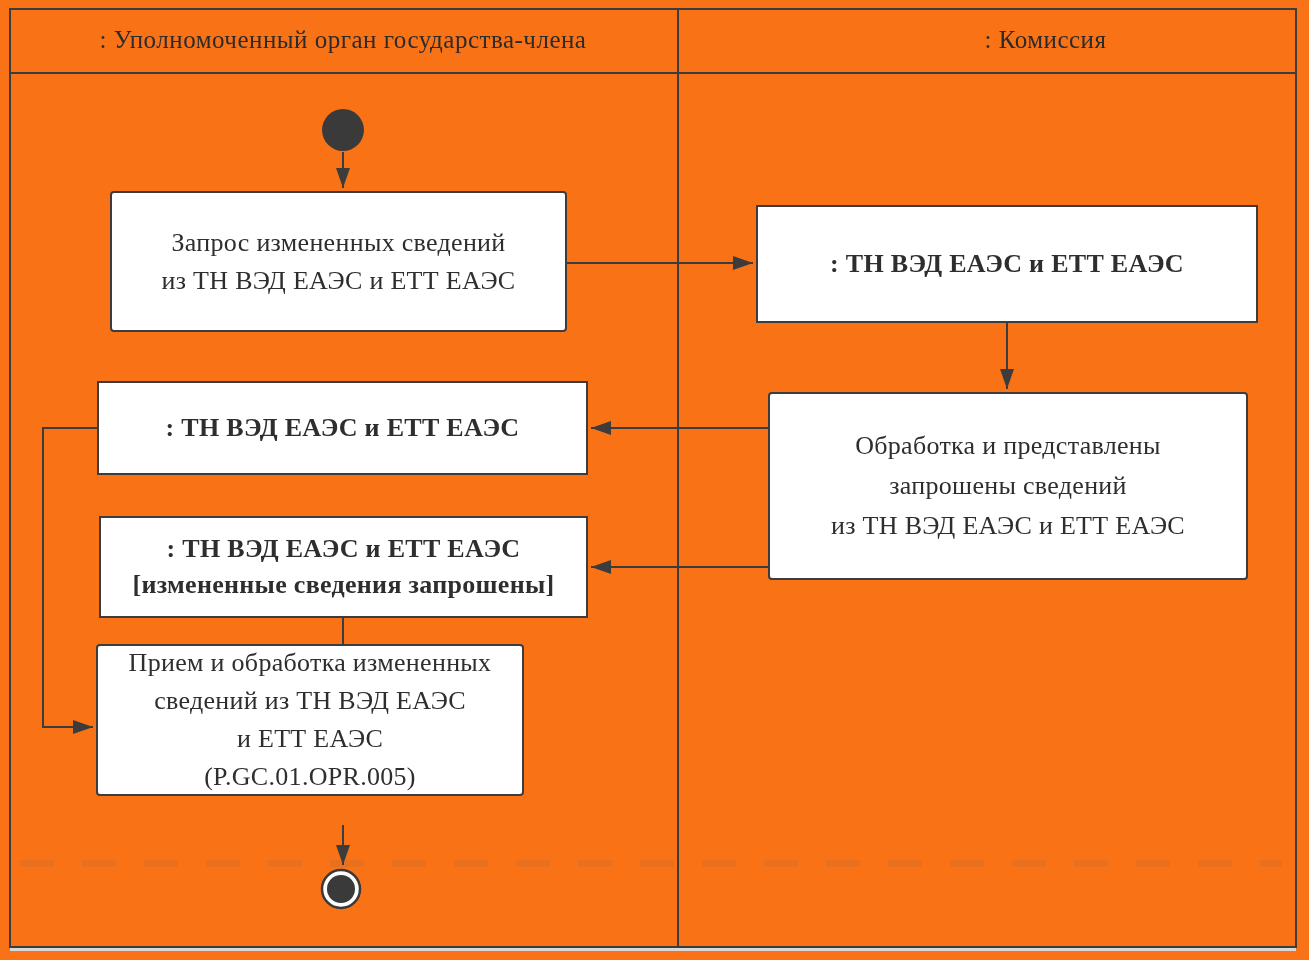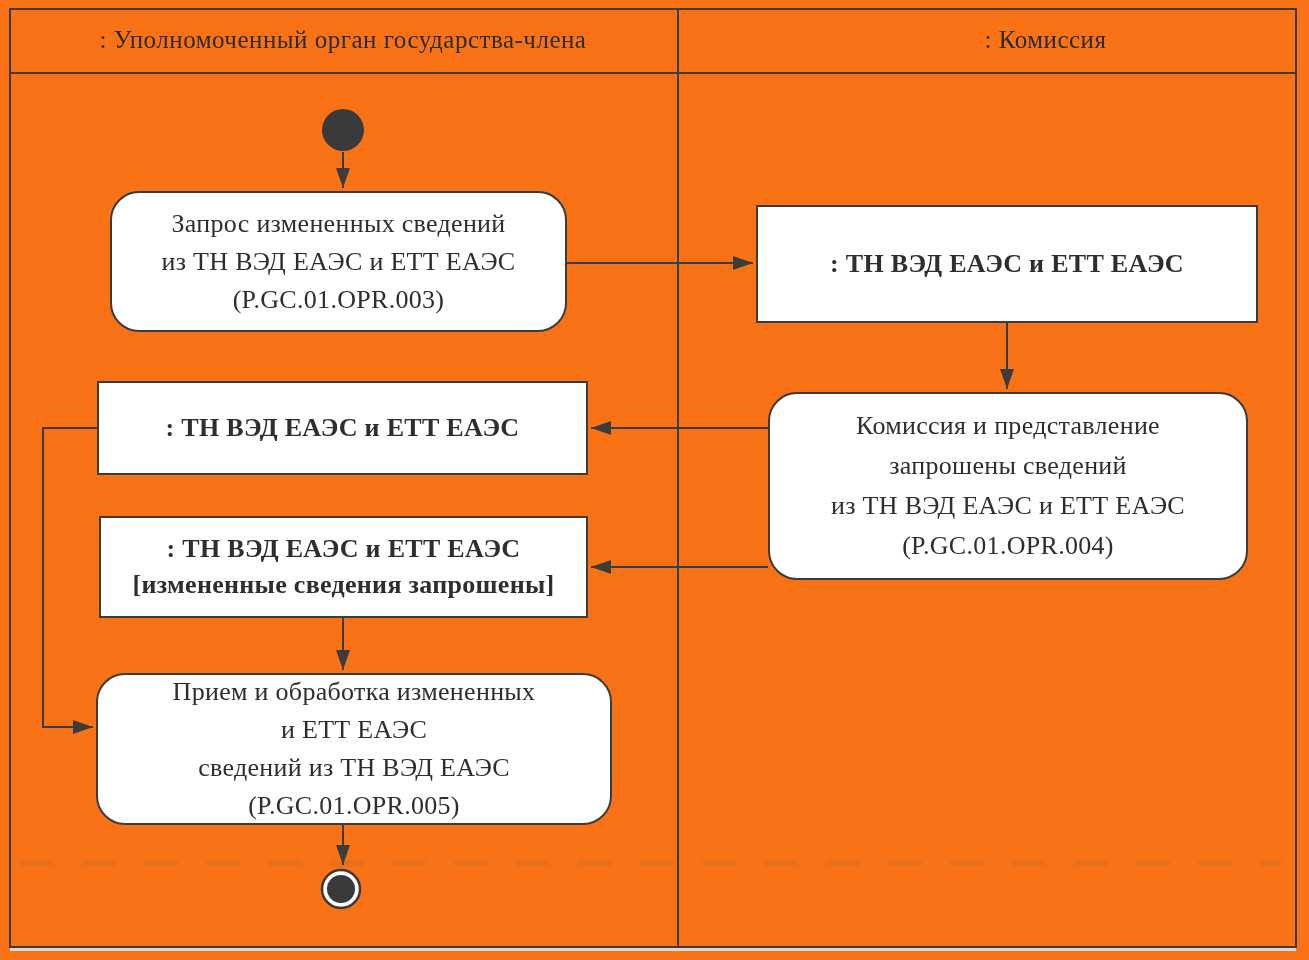--- a/index.html
+++ b/index.html
@@ -60,31 +60,31 @@
     display: flex;
     flex-direction: column;
     align-items: center;
     justify-content: center;
     text-align: center;
     font-size: 26px;
     color: #2e2e2e;
     letter-spacing: 0.3px;
   }
   .node .ln { display: block; }
-  .action { border-radius: 29px; }
+  .action { border-radius: 4px; }
   .action .ln { line-height: 38px; }
   .object .ln { line-height: 36px; font-weight: bold; }
 
   #action-request  { left: 110px; top: 191px; width: 457px; height: 141px; }
   #object-requested{ left: 756px; top: 205px; width: 502px; height: 118px; }
   #action-process  { left: 768px; top: 392px; width: 480px; height: 188px; }
   #action-process .ln { line-height: 40px; }
   #object-provided { left: 97px;  top: 381px; width: 491px; height: 94px; }
   #object-absent   { left: 99px;  top: 516px; width: 489px; height: 102px; }
-  #action-receive  { left: 96px;  top: 673px; width: 516px; height: 152px; }
+  #action-receive  { left: 96px;  top: 644px; width: 428px; height: 152px; }
 
   svg.overlay {
     position: absolute;
     left: 0; top: 0;
     pointer-events: none;
   }
   .edge {
     stroke: #3c3c3c;
     stroke-width: 2;
     fill: none;
@@ -144,43 +144,41 @@
 
     <g>
       <circle cx="341" cy="889" r="19" fill="#ffffff" stroke="#3a3a3a" stroke-width="2.5"></circle>
       <circle cx="341" cy="889" r="14" fill="#3a3a3a"></circle>
     </g>
   </svg>
 
   <div class="node action" id="action-request">
     <span class="ln">Запрос измененных сведений</span>
     <span class="ln">из ТН ВЭД ЕАЭС и ЕТТ ЕАЭС</span>
-    <span class="ln">(P.GC.01.OPR.003)</span>
   </div>
 
   <div class="node object" id="object-requested">
     <span class="ln">: ТН ВЭД ЕАЭС и ЕТТ ЕАЭС</span>
   </div>
 
   <div class="node action" id="action-process">
-    <span class="ln">Комиссия и представление</span>
+    <span class="ln">Обработка и представлены</span>
     <span class="ln">запрошены сведений</span>
     <span class="ln">из ТН ВЭД ЕАЭС и ЕТТ ЕАЭС</span>
-    <span class="ln">(P.GC.01.OPR.004)</span>
   </div>
 
   <div class="node object" id="object-provided">
     <span class="ln">: ТН ВЭД ЕАЭС и ЕТТ ЕАЭС</span>
   </div>
 
   <div class="node object" id="object-absent">
     <span class="ln">: ТН ВЭД ЕАЭС и ЕТТ ЕАЭС</span>
     <span class="ln">[измененные сведения запрошены]</span>
   </div>
 
   <div class="node action" id="action-receive">
     <span class="ln">Прием и обработка измененных</span>
+    <span class="ln">сведений из ТН ВЭД ЕАЭС</span>
     <span class="ln">и ЕТТ ЕАЭС</span>
-    <span class="ln">сведений из ТН ВЭД ЕАЭС</span>
     <span class="ln">(P.GC.01.OPR.005)</span>
   </div>
 
 </div>
 
 </body></html>

